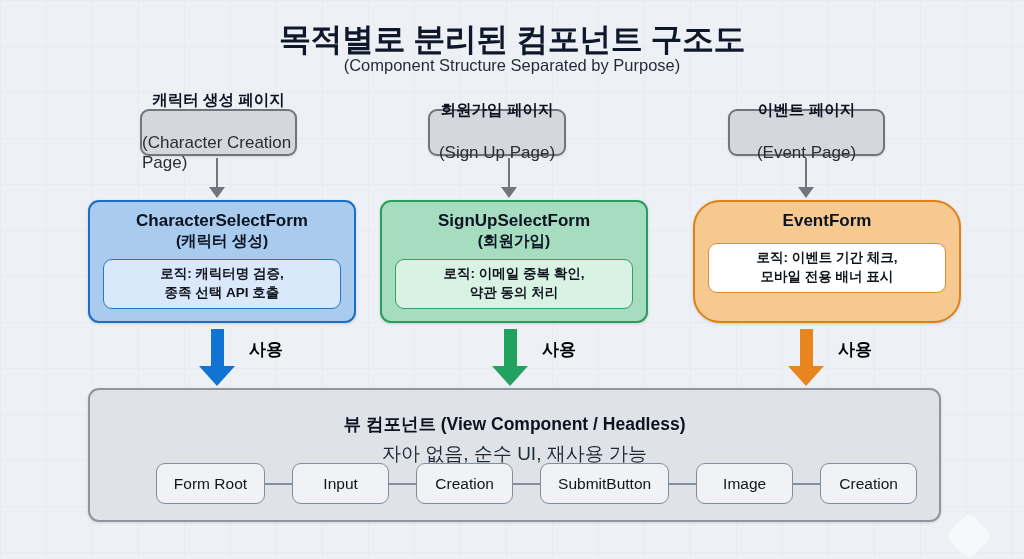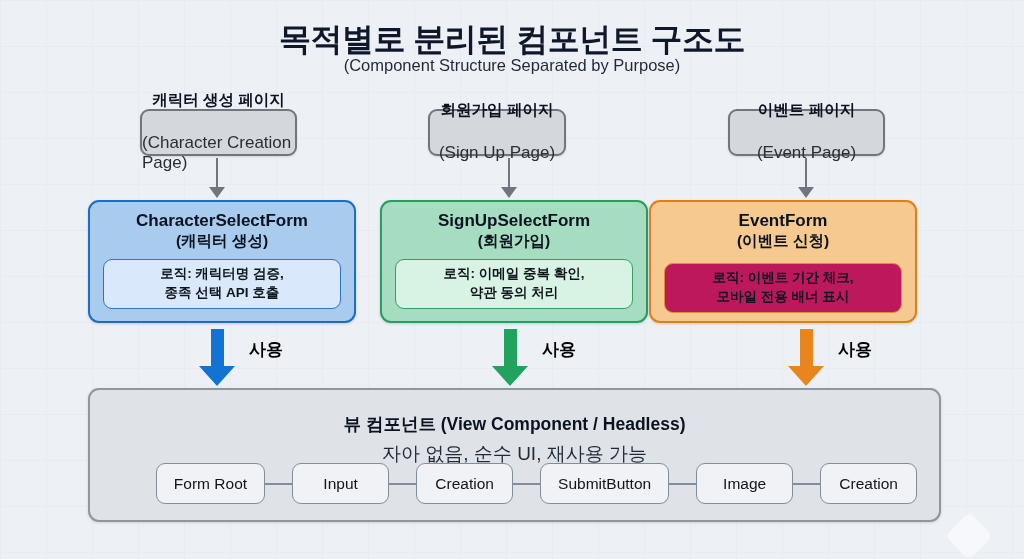--- a/index.html
+++ b/index.html
@@ -49,30 +49,30 @@
   .ta-1 { left: 209px; } .ta-2 { left: 501px; } .ta-3 { left: 798px; }
 
   
   .form-box {
     position: absolute; top: 200px; width: 268px; height: 123px;
     border-radius: 11px; border: 2.5px solid; text-align: center;
     box-shadow: 0 1px 3px rgba(0,0,0,.15);
   }
   .form-blue   { left: 88px;  background: #a9cbee; border-color: #1b6ec6; }
   .form-green  { left: 380px; background: #a6dcc0; border-color: #279e5f; }
-  .form-orange { left: 649px; background: #f5c98f; border-color: #df8016; }
+  .form-orange { left: 693px; background: #f5c98f; border-color: #df8016; border-radius: 27px; }
   .form-title { margin-top: 9px; font-size: 17px; font-weight: 700; color: #0b1220; line-height: 1.2; }
   .form-sub   { font-size: 15.5px; font-weight: 700; color: #0b1220; line-height: 1.25; }
   .logic-box {
     margin: 8px 13px 0 13px; border: 1.5px solid; border-radius: 9px;
     padding: 5px 4px; font-size: 13.5px; font-weight: 600; color: #10151c; line-height: 1.4;
   }
   .form-blue   .logic-box { background: #d9e9fb; border-color: #2e74c0; }
   .form-green  .logic-box { background: #d8f2e4; border-color: #339f67; }
-  .form-orange .logic-box { background: #be185d; border-color: #e08d2e; margin-top: 12px; }
+  .form-orange .logic-box { background: #ffffff; border-color: #e08d2e; margin-top: 12px; }
 
   
   .thick-arrow { position: absolute; top: 329px; width: 36px; display: flex; flex-direction: column; align-items: center; }
   .thick-arrow .body { width: 13px; height: 37px; }
   .thick-arrow .head {
     width: 0; height: 0;
     border-left: 18px solid transparent; border-right: 18px solid transparent;
     border-top-width: 20px; border-top-style: solid;
   }
   .arr-blue   { left: 199px; }
@@ -155,21 +155,20 @@
   <div class="form-box form-green">
     <div class="form-title">SignUpSelectForm</div>
     <div class="form-sub">(회원가입)</div>
     <div class="logic-box">
       <span>로직: 이메일 중복 확인,</span><br>
       <span>약관 동의 처리</span>
     </div>
   </div>
   <div class="form-box form-orange">
     <div class="form-title">EventForm</div>
-    <div class="form-sub">(이벤트 신청)</div>
     <div class="logic-box">
       <span>로직: 이벤트 기간 체크,</span><br>
       <span>모바일 전용 배너 표시</span>
     </div>
   </div>
 
   <div class="thick-arrow arr-blue">
     <div class="body"></div>
       <div class="head"></div>
   </div>

